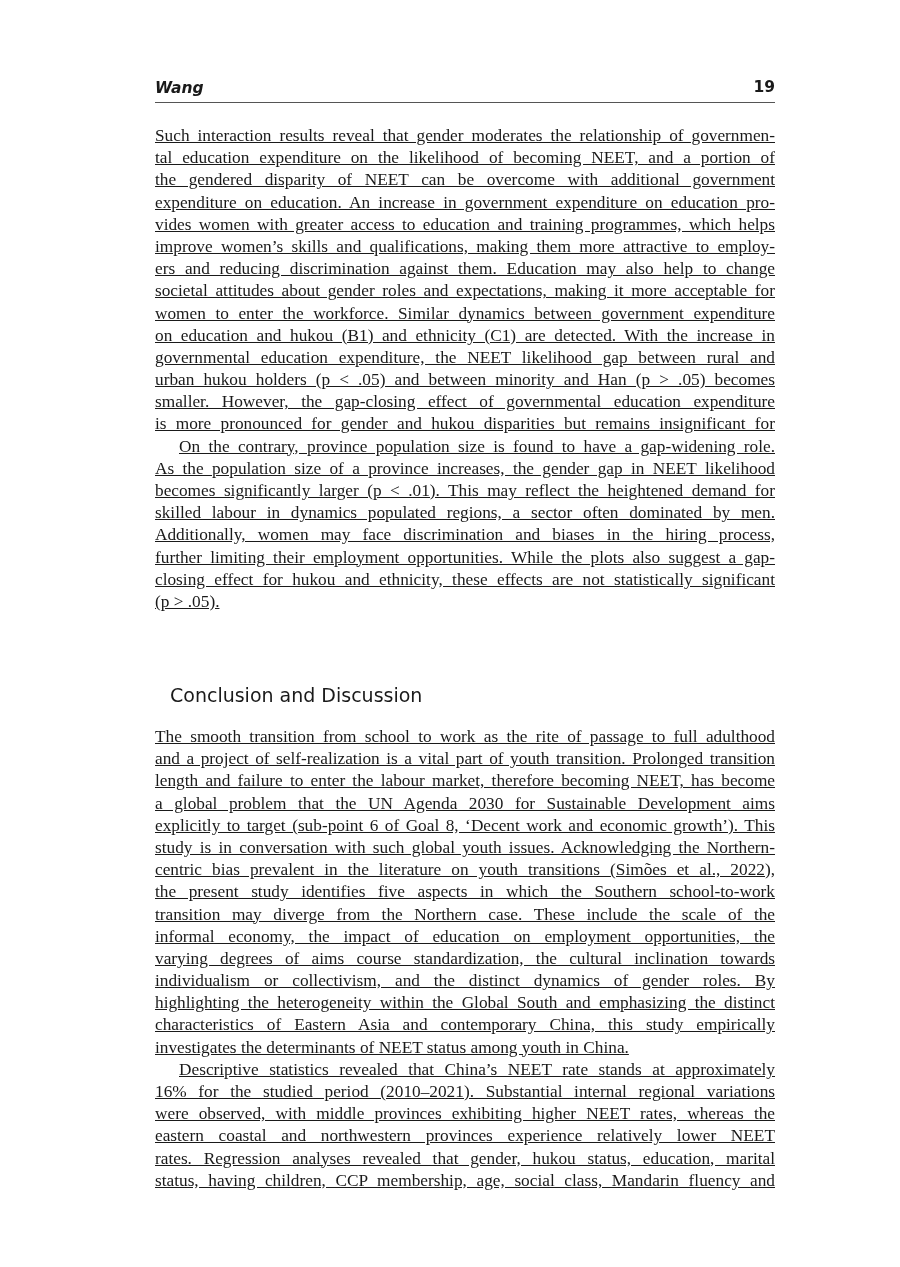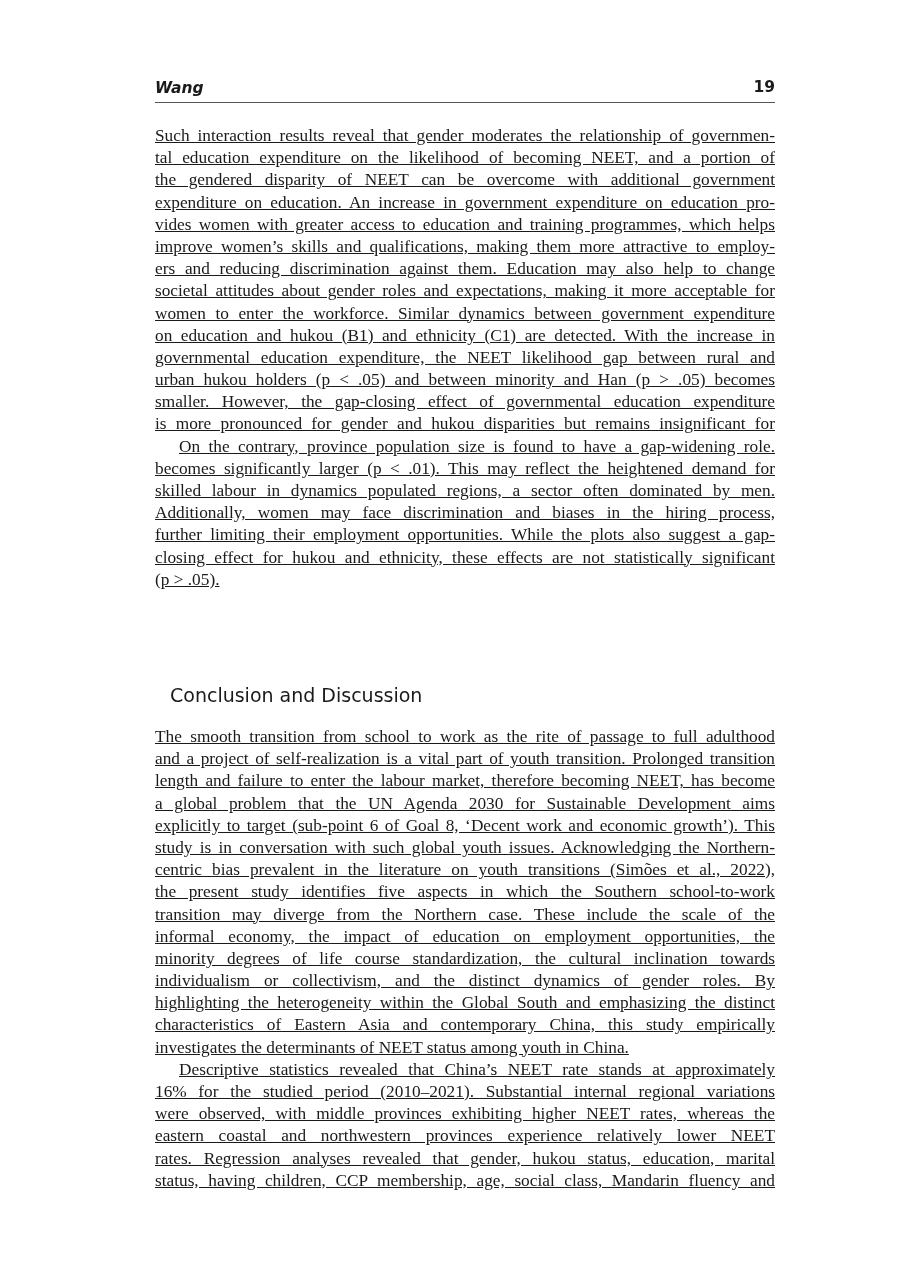--- a/index.html
+++ b/index.html
@@ -41,20 +41,21 @@
     <span class="line">ers and reducing discrimination against them. Education may also help to change</span>
     <span class="line">societal attitudes about gender roles and expectations, making it more acceptable for</span>
     <span class="line">women to enter the workforce. Similar dynamics between government expenditure</span>
     <span class="line">on education and hukou (B1) and ethnicity (C1) are detected. With the increase in</span>
     <span class="line">governmental education expenditure, the NEET likelihood gap between rural and</span>
     <span class="line">urban hukou holders (p &lt; .05) and between minority and Han (p &gt; .05) becomes</span>
     <span class="line">smaller. However, the gap-closing effect of governmental education expenditure</span>
     <span class="line">is more pronounced for gender and hukou disparities but remains insignificant for</span>
 
     <span class="line indent">On the contrary, province population size is found to have a gap-widening role.</span>
+    <span class="line">As the population size of a province increases, the gender gap in NEET likelihood</span>
     <span class="line">becomes significantly larger (p &lt; .01). This may reflect the heightened demand for</span>
     <span class="line">skilled labour in dynamics populated regions, a sector often dominated by men.</span>
     <span class="line">Additionally, women may face discrimination and biases in the hiring process,</span>
     <span class="line">further limiting their employment opportunities. While the plots also suggest a gap-</span>
     <span class="line">closing effect for hukou and ethnicity, these effects are not statistically significant</span>
     <span class="line last">(p &gt; .05).</span>
   </div>
 
   <div class="heading">Conclusion and Discussion</div>
 
@@ -62,21 +63,21 @@
     <span class="line">The smooth transition from school to work as the rite of passage to full adulthood</span>
     <span class="line">and a project of self-realization is a vital part of youth transition. Prolonged transition</span>
     <span class="line">length and failure to enter the labour market, therefore becoming NEET, has become</span>
     <span class="line">a global problem that the UN Agenda 2030 for Sustainable Development aims</span>
     <span class="line">explicitly to target (sub-point 6 of Goal 8, ‘Decent work and economic growth’). This</span>
     <span class="line">study is in conversation with such global youth issues. Acknowledging the Northern-</span>
     <span class="line">centric bias prevalent in the literature on youth transitions (Simões et al., 2022),</span>
     <span class="line">the present study identifies five aspects in which the Southern school-to-work</span>
     <span class="line">transition may diverge from the Northern case. These include the scale of the</span>
     <span class="line">informal economy, the impact of education on employment opportunities, the</span>
-    <span class="line">minority degrees of life course standardization, the cultural inclination towards</span>
+    <span class="line">varying degrees of aims course standardization, the cultural inclination towards</span>
     <span class="line">individualism or collectivism, and the distinct dynamics of gender roles. By</span>
     <span class="line">highlighting the heterogeneity within the Global South and emphasizing the distinct</span>
     <span class="line">characteristics of Eastern Asia and contemporary China, this study empirically</span>
     <span class="line last">investigates the determinants of NEET status among youth in China.</span>
 
     <span class="line indent">Descriptive statistics revealed that China’s NEET rate stands at approximately</span>
     <span class="line">16% for the studied period (2010–2021). Substantial internal regional variations</span>
     <span class="line">were observed, with middle provinces exhibiting higher NEET rates, whereas the</span>
     <span class="line">eastern coastal and northwestern provinces experience relatively lower NEET</span>
     <span class="line">rates. Regression analyses revealed that gender, hukou status, education, marital</span>

